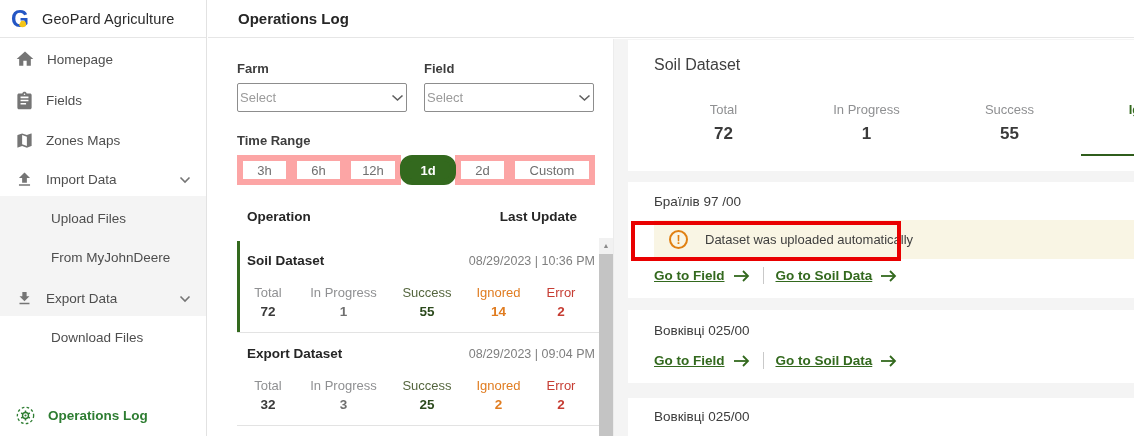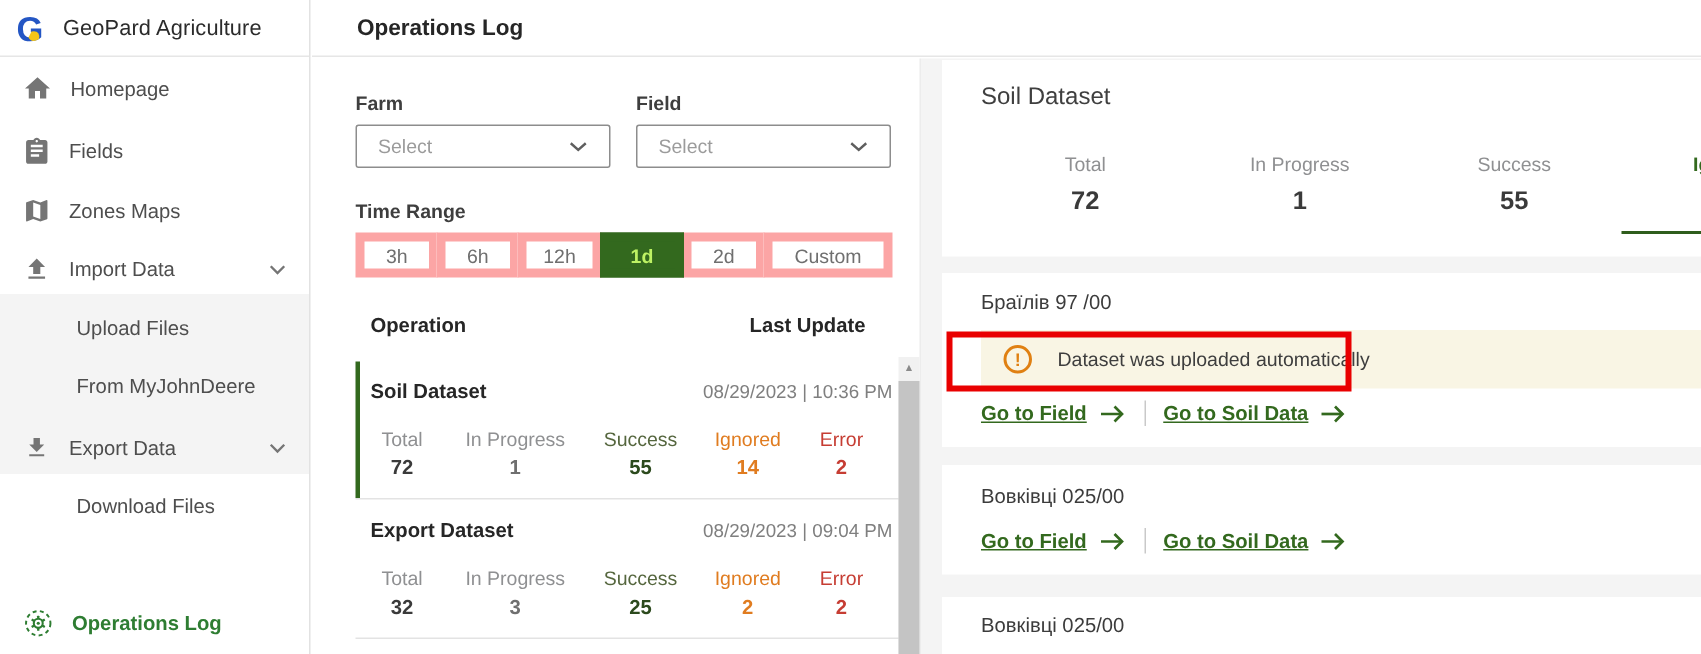--- a/index.html
+++ b/index.html
@@ -17,26 +17,26 @@
   .sb-item.active .sb-lbl{color:#2e7d32;font-weight:700;}
   .sb-chev{position:absolute;right:15px;top:12px;}
 
   
   .topbar{position:absolute;left:208px;top:0;right:0;height:38px;background:#fff;border-bottom:1px solid #e6e6e6;display:flex;align-items:center;padding-left:30px;box-sizing:border-box;}
   .page-title{font-size:15px;font-weight:700;color:#262626;}
 
   
   .panel{position:absolute;left:208px;top:39px;width:406px;bottom:0;background:#fff;border-right:1px solid #ececec;box-sizing:border-box;}
   .f-label{position:absolute;font-size:13px;font-weight:700;color:#3e3e3e;}
-  .select{position:absolute;top:44px;width:170px;height:29px;border:1px solid #8d8d8d;border-radius:2px;display:flex;align-items:center;justify-content:space-between;padding:0 14px;box-sizing:border-box;background:#fff;cursor:pointer;}
+  .select{position:absolute;top:44px;width:170px;height:29px;border:1px solid #8d8d8d;border-radius:2px;display:flex;align-items:center;justify-content:space-between;padding:0 2px;box-sizing:border-box;background:#fff;cursor:pointer;}
   .select .ph{font-size:13px;color:#9b9b9b;}
   .tr-row{position:absolute;left:29px;top:116px;height:30px;display:flex;}
   .tr-btn{border:6px solid #fca5a5;margin-left:-1px;display:flex;align-items:center;justify-content:center;font-size:13px;color:#6f6f6f;box-sizing:border-box;background:#fff;cursor:pointer;}
   .tr-btn:first-child{margin-left:0;}
-  .tr-btn.sel{background:#33691e;border-color:#33691e;color:#bef264;font-weight:700;z-index:1;}
+  .tr-btn.sel{background:#33691e;border-color:#33691e;color:#ffffff;font-weight:700;z-index:1;border-radius:12px;}
   .op-head{position:absolute;top:170px;font-size:13.5px;font-weight:700;color:#262626;}
 
   .green-bar{position:absolute;left:29px;top:202px;width:3px;height:91px;background:#33691e;}
   .op-card{position:absolute;left:32px;right:12px;height:90px;cursor:pointer;}
   .card-title{position:absolute;top:12px;left:7px;font-size:13.5px;font-weight:700;color:#262626;}
   .card-date{position:absolute;top:13px;right:6px;font-size:12.5px;color:#7f7f7f;}
   .stats{position:absolute;left:7px;right:20px;top:44px;display:flex;justify-content:space-between;text-align:center;}
   .s-lbl{font-size:13px;color:#8f9092;}
   .s-val{font-size:13.5px;font-weight:700;margin-top:4px;color:#3a3a3a;}
   .lbl-succ{color:#55663e;} .val-succ{color:#2c4a1d;}

